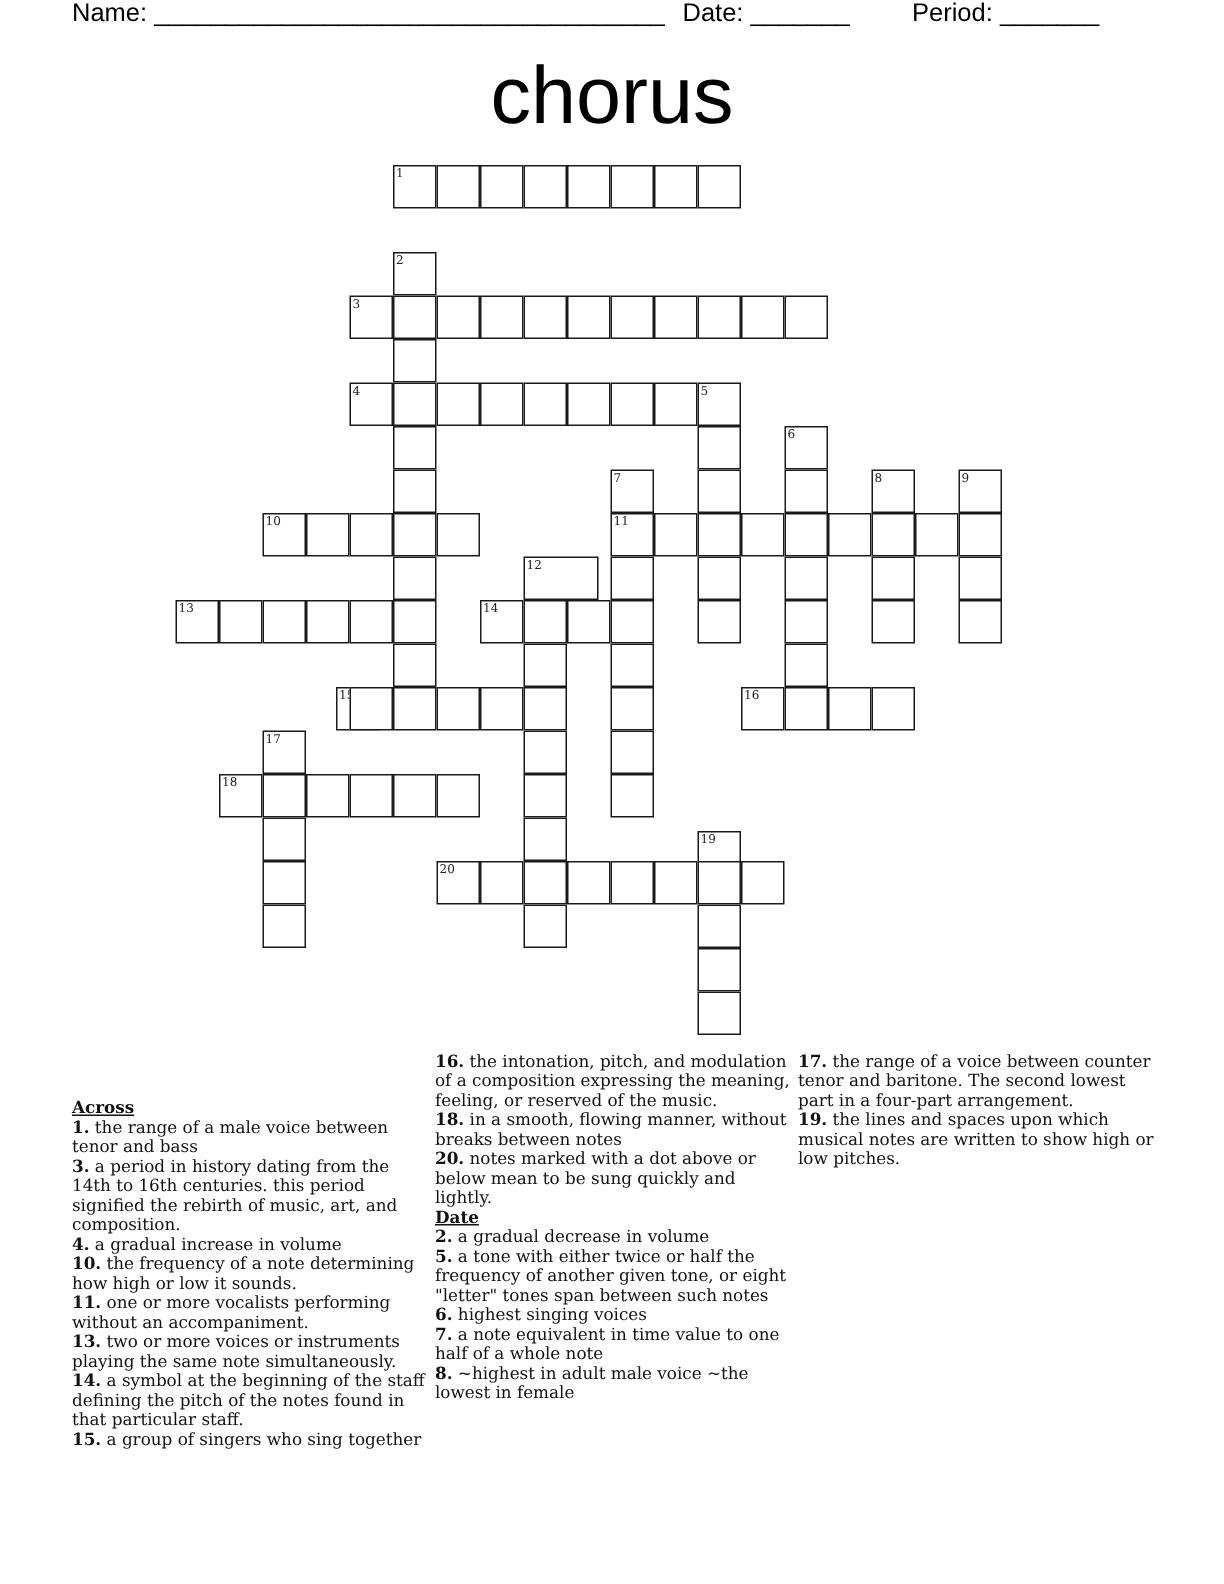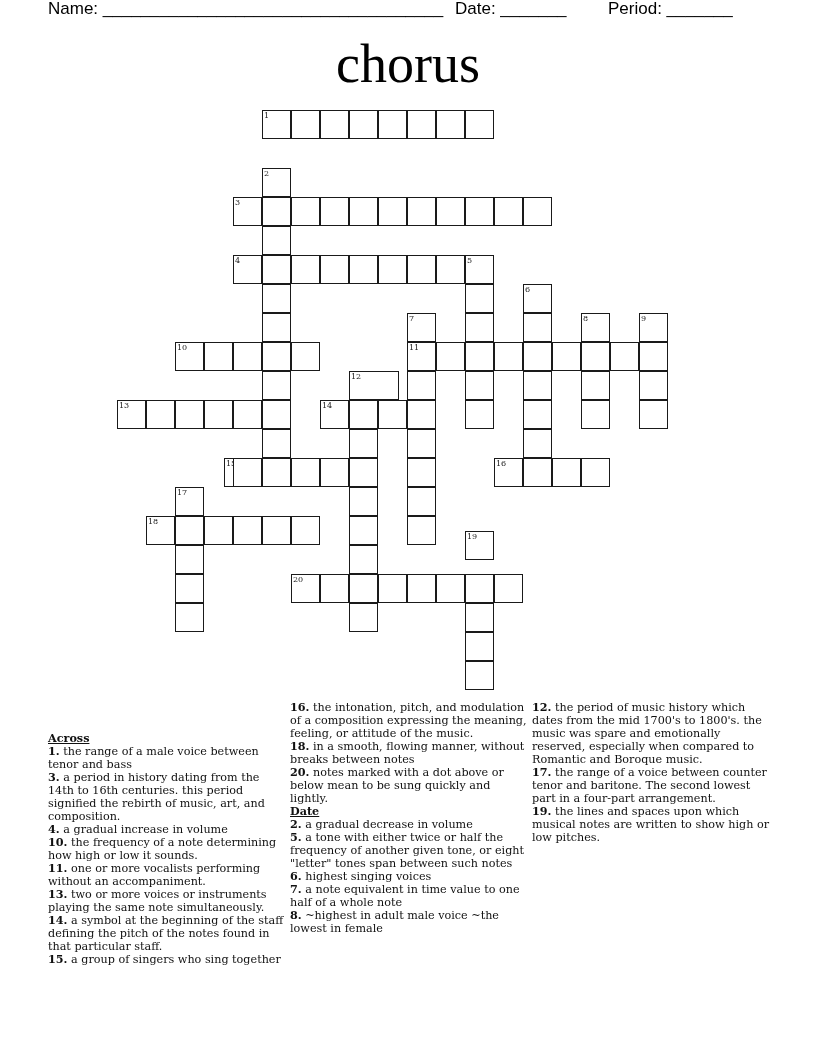--- a/index.html
+++ b/index.html
@@ -1,21 +1,21 @@
 <!DOCTYPE html>
 <html><head>
 <meta charset="utf-8">
 <style>
   html, body { margin:0; padding:0; background:#fff; }
   body { width:816px; height:1056px; position:relative; overflow:hidden; color:#000; }
   .header { position:absolute; top:0; left:48px; width:720px; height:22px;
     font-family:"Liberation Sans", sans-serif; font-size:17px; line-height:18px; white-space:nowrap; }
   .header span { position:absolute; top:0; }
   .title { position:absolute; top:32px; left:0; width:816px; text-align:center;
-    font-family:Liberation Serif, serif; font-size:54px; line-height:64px; }
+    font-family:Liberation Sans, sans-serif; font-size:54px; line-height:64px; }
   .grid { position:absolute; left:117px; top:110px; width:560px; height:590px; }
   .cell { position:absolute; width:29px; height:29px; box-sizing:border-box;
     border:1.5px solid #1a1a1a; background:#fff; }
   .cell .num { position:absolute; left:1px; top:0px; font-family:"DejaVu Serif", serif;
     font-size:8px; line-height:10px; color:#222; }
   .clues { position:absolute; top:701px; font-family:"DejaVu Serif", serif;
     font-size:11.2px; line-height:13px; color:#111; }
   .clues .head { font-weight:bold; text-decoration:underline; }
   .clues .clue { margin:0 0 0 0; }
   .clues .clue b { font-weight:bold; }
@@ -170,21 +170,21 @@
     <div class="cell" style="left: 58px; top: 435px;"></div>
     <div class="cell" style="left: 58px; top: 464px;"></div>
     <div class="cell" style="left: 58px; top: 493px;"></div>
     <div class="cell" style="left: 29px; top: 406px;">
       <span class="num">18</span>
     </div>
     <div class="cell" style="left: 87px; top: 406px;"></div>
     <div class="cell" style="left: 116px; top: 406px;"></div>
     <div class="cell" style="left: 145px; top: 406px;"></div>
     <div class="cell" style="left: 174px; top: 406px;"></div>
-    <div class="cell" style="left: 348px; top: 421px;">
+    <div class="cell" style="left: 348px; top: 444px;">
       <span class="num">19</span>
     </div>
     <div class="cell" style="left: 348px; top: 464px;"></div>
     <div class="cell" style="left: 348px; top: 493px;"></div>
     <div class="cell" style="left: 348px; top: 522px;"></div>
     <div class="cell" style="left: 348px; top: 551px;"></div>
     <div class="cell" style="left: 174px; top: 464px;">
       <span class="num">20</span>
     </div>
     <div class="cell" style="left: 203px; top: 464px;"></div>
@@ -202,32 +202,31 @@
       <div class="clue"><b>4.</b><span> a gradual increase in volume</span></div>
       <div class="clue"><b>10.</b><span> the frequency of a note determining how high or low it sounds.</span></div>
       <div class="clue"><b>11.</b><span> one or more vocalists performing without an accompaniment.</span></div>
       <div class="clue"><b>13.</b><span> two or more voices or instruments playing the same note simultaneously.</span></div>
       <div class="clue"><b>14.</b><span> a symbol at the beginning of the staff defining the pitch of the notes found in that particular staff.</span></div>
       <div class="clue"><b>15.</b><span> a group of singers who sing together</span></div>
     </div>
 </div>
 <div class="clues col2">
   <div id="c2">
-      <div class="clue"><b>16.</b><span> the intonation, pitch, and modulation of a composition expressing the meaning, feeling, or attitude of the music.</span></div>
+      <div class="clue"><b>16.</b><span> the intonation, pitch, and modulation of a composition expressing the meaning, feeling, or reserved of the music.</span></div>
       <div class="clue"><b>18.</b><span> in a smooth, flowing manner, without breaks between notes</span></div>
       <div class="clue"><b>20.</b><span> notes marked with a dot above or below mean to be sung quickly and lightly.</span></div>
     </div>
   <div class="head">Date</div>
   <div id="c2b">
       <div class="clue"><b>2.</b><span> a gradual decrease in volume</span></div>
       <div class="clue"><b>5.</b><span> a tone with either twice or half the frequency of another given tone, or eight "letter" tones span between such notes</span></div>
       <div class="clue"><b>6.</b><span> highest singing voices</span></div>
       <div class="clue"><b>7.</b><span> a note equivalent in time value to one half of a whole note</span></div>
       <div class="clue"><b>8.</b><span> ~highest in adult male voice ~the lowest in female</span></div>
     </div>
 </div>
 <div class="clues col3">
   <div id="c3">
-      <div class="clue"><b>12.</b><span> the period of music history which dates from the mid 1700's to 1800's. the music was spare and emotionally reserved, especially when compared to Romantic and Boroque music.</span></div>
       <div class="clue"><b>17.</b><span> the range of a voice between counter tenor and baritone. The second lowest part in a four-part arrangement.</span></div>
       <div class="clue"><b>19.</b><span> the lines and spaces upon which musical notes are written to show high or low pitches.</span></div>
     </div>
 </div>
 
 </body></html>

